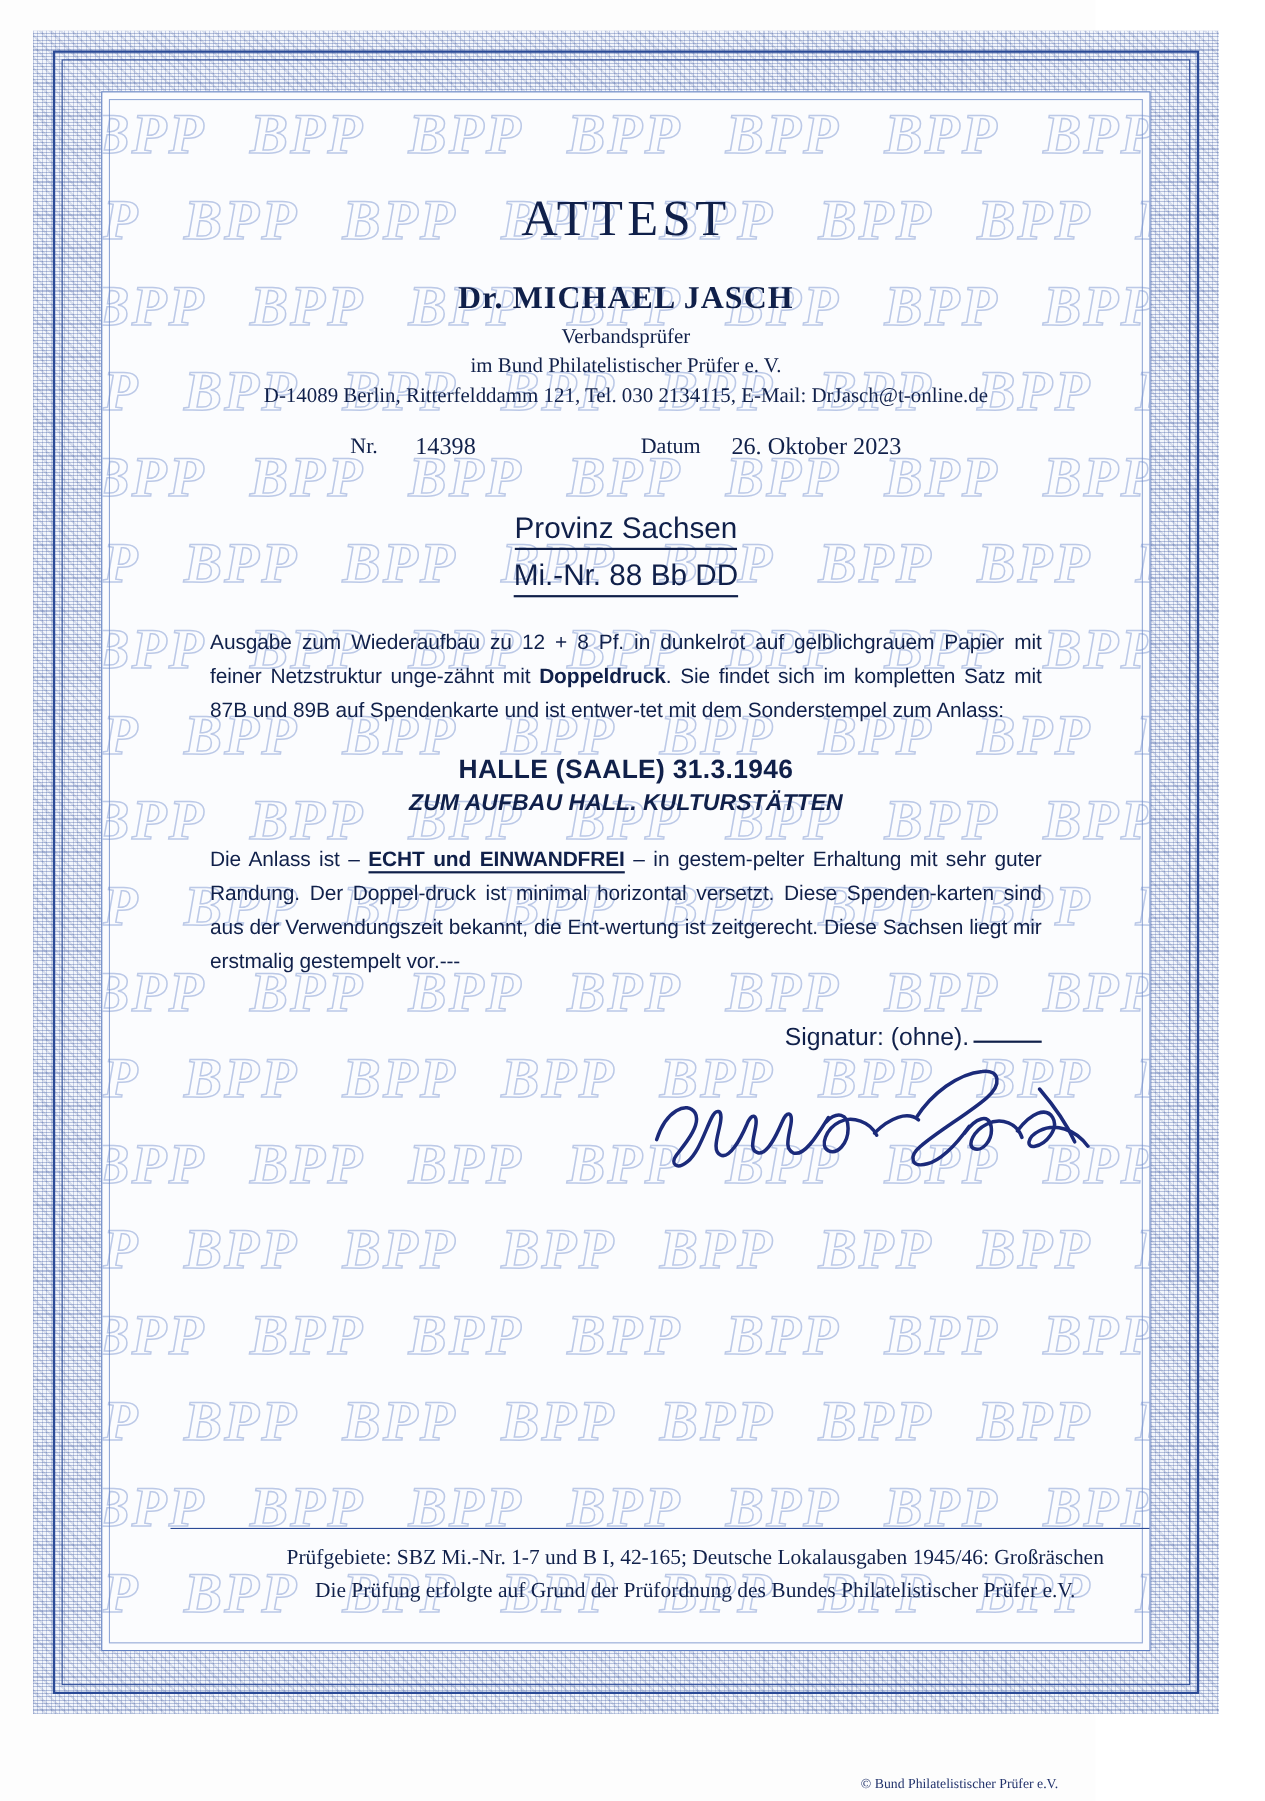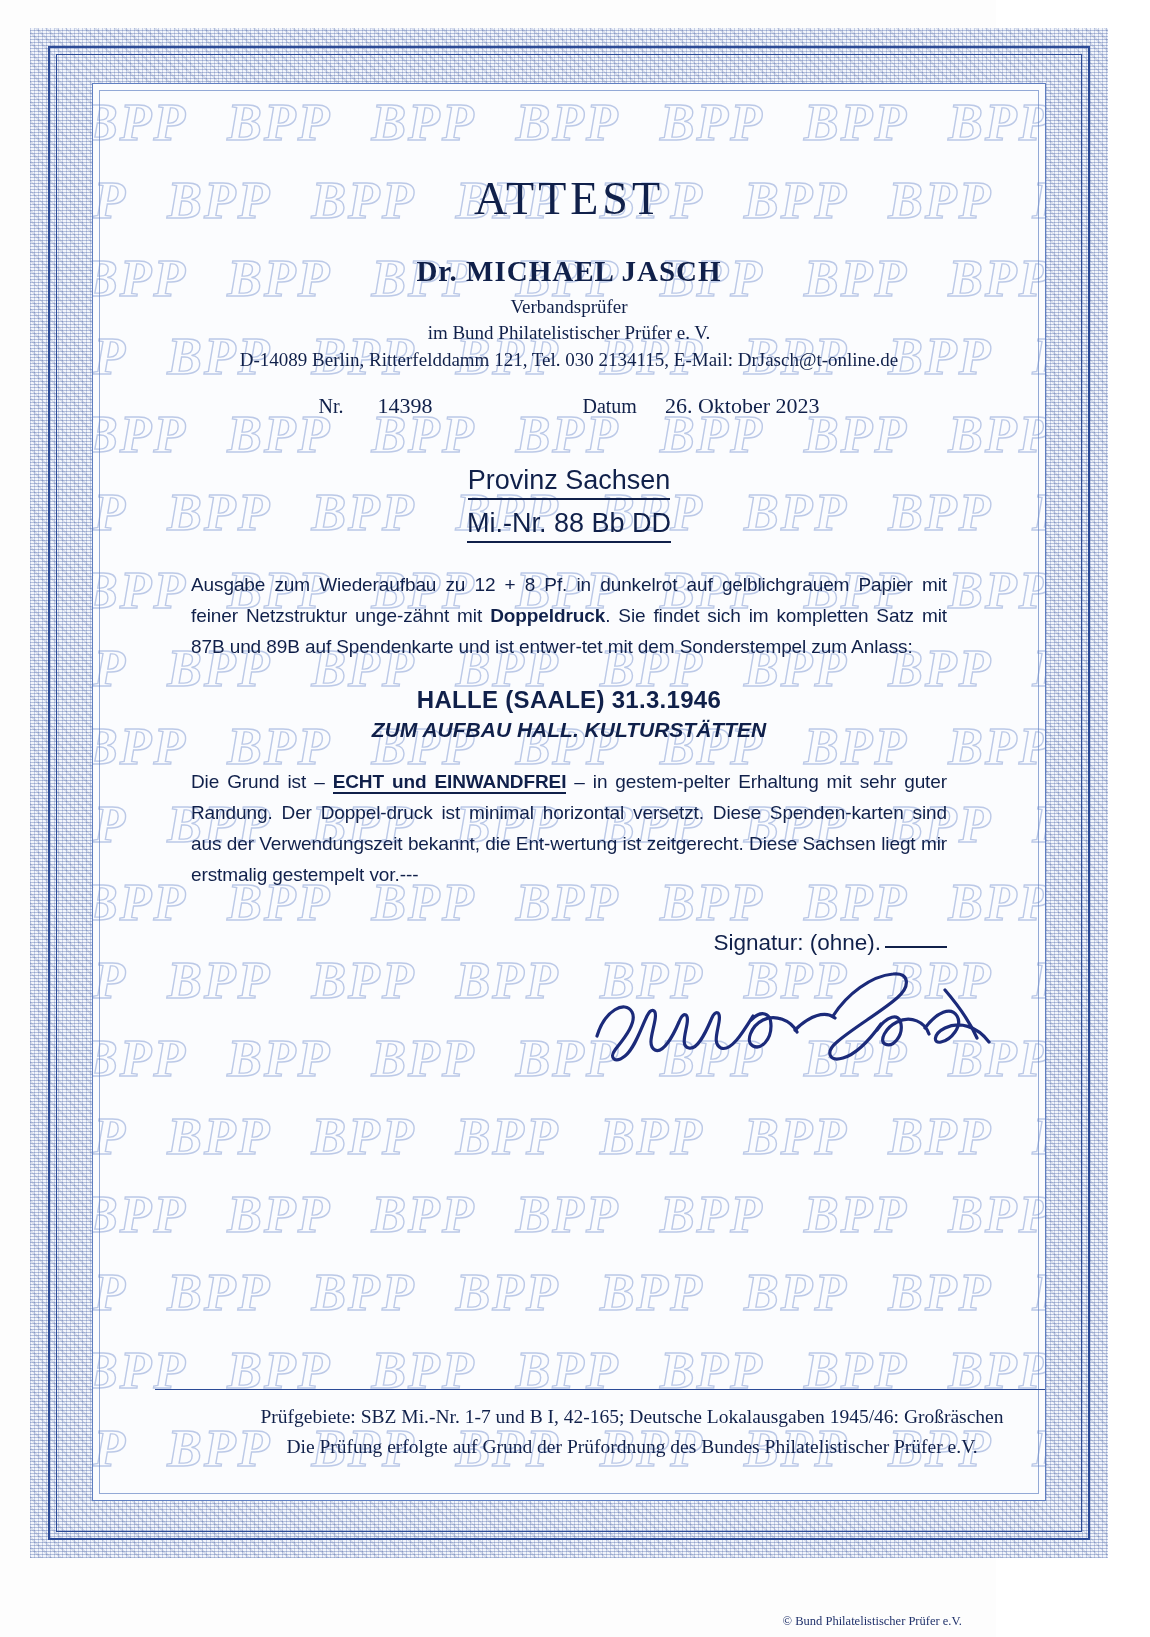--- a/index.html
+++ b/index.html
@@ -324,21 +324,21 @@
           <div><span class="l2">Mi.-Nr. 88 Bb DD</span></div>
         </div>
 
         <div class="body-text"><span>Ausgabe zum Wiederaufbau zu 12 + 8 Pf. in dunkelrot auf gelblichgrauem Papier mit feiner Netzstruktur unge-zähnt mit </span><b>Doppeldruck</b><span>. Sie findet sich im kompletten Satz mit 87B und 89B auf Spendenkarte und ist entwer-tet mit dem Sonderstempel zum Anlass:</span></div>
 
         <div class="stamp-block">
           <div class="stamp-line1">HALLE (SAALE) 31.3.1946</div>
           <div class="stamp-line2">ZUM AUFBAU HALL. KULTURSTÄTTEN</div>
         </div>
 
-        <div class="body-text verdict"><span>Die Grund ist – </span><b class="u">ECHT und EINWANDFREI</b><span> – in gestem-pelter Erhaltung mit sehr guter Randung. Der Doppel-druck ist minimal horizontal versetzt. Diese Spenden-karten sind aus der Verwendungszeit bekannt, die Ent-wertung ist zeitgerecht. Diese Sachsen liegt mir erstmalig gestempelt vor.---</span></div>
+        <div class="body-text verdict"><span>Die Anlass ist – </span><b class="u">ECHT und EINWANDFREI</b><span> – in gestem-pelter Erhaltung mit sehr guter Randung. Der Doppel-druck ist minimal horizontal versetzt. Diese Spenden-karten sind aus der Verwendungszeit bekannt, die Ent-wertung ist zeitgerecht. Diese Sachsen liegt mir erstmalig gestempelt vor.---</span></div>
 
         <div class="signature-label"><span>Signatur: (ohne).</span><span class="sig-underline"></span></div>
 
         <div class="signature-mark">
           <svg width="420" height="150" viewBox="0 0 420 150" fill="none" xmlns="http://www.w3.org/2000/svg">
             <g stroke="#1b2a7a" stroke-width="3.2" fill="none" stroke-linecap="round" stroke-linejoin="round">
               <path d="M12 86 C20 60, 40 50, 47 62 C53 73, 36 92, 30 100 C24 108, 30 114, 40 106 C50 98, 56 78, 62 66 C66 58, 72 58, 70 70 C68 82, 62 96, 70 100 C78 104, 88 86, 94 72 C98 62, 104 62, 102 74 C100 86, 96 96, 104 98 C112 100, 120 84, 126 70 C130 60, 136 60, 134 72 C132 84, 128 94, 136 98 C146 102, 158 82, 168 66"></path>
               <path d="M166 70 C176 60, 186 62, 186 76 C186 90, 176 100, 168 96 C160 92, 166 76, 178 70 C190 64, 206 70, 212 82"></path>
               <path d="M210 80 C224 66, 240 60, 250 68"></path>
               <path d="M248 66 C262 44, 286 26, 308 24 C324 22, 326 36, 312 48 C296 62, 268 78, 252 92 C240 102, 244 112, 258 108 C272 104, 286 88, 296 74"></path>

